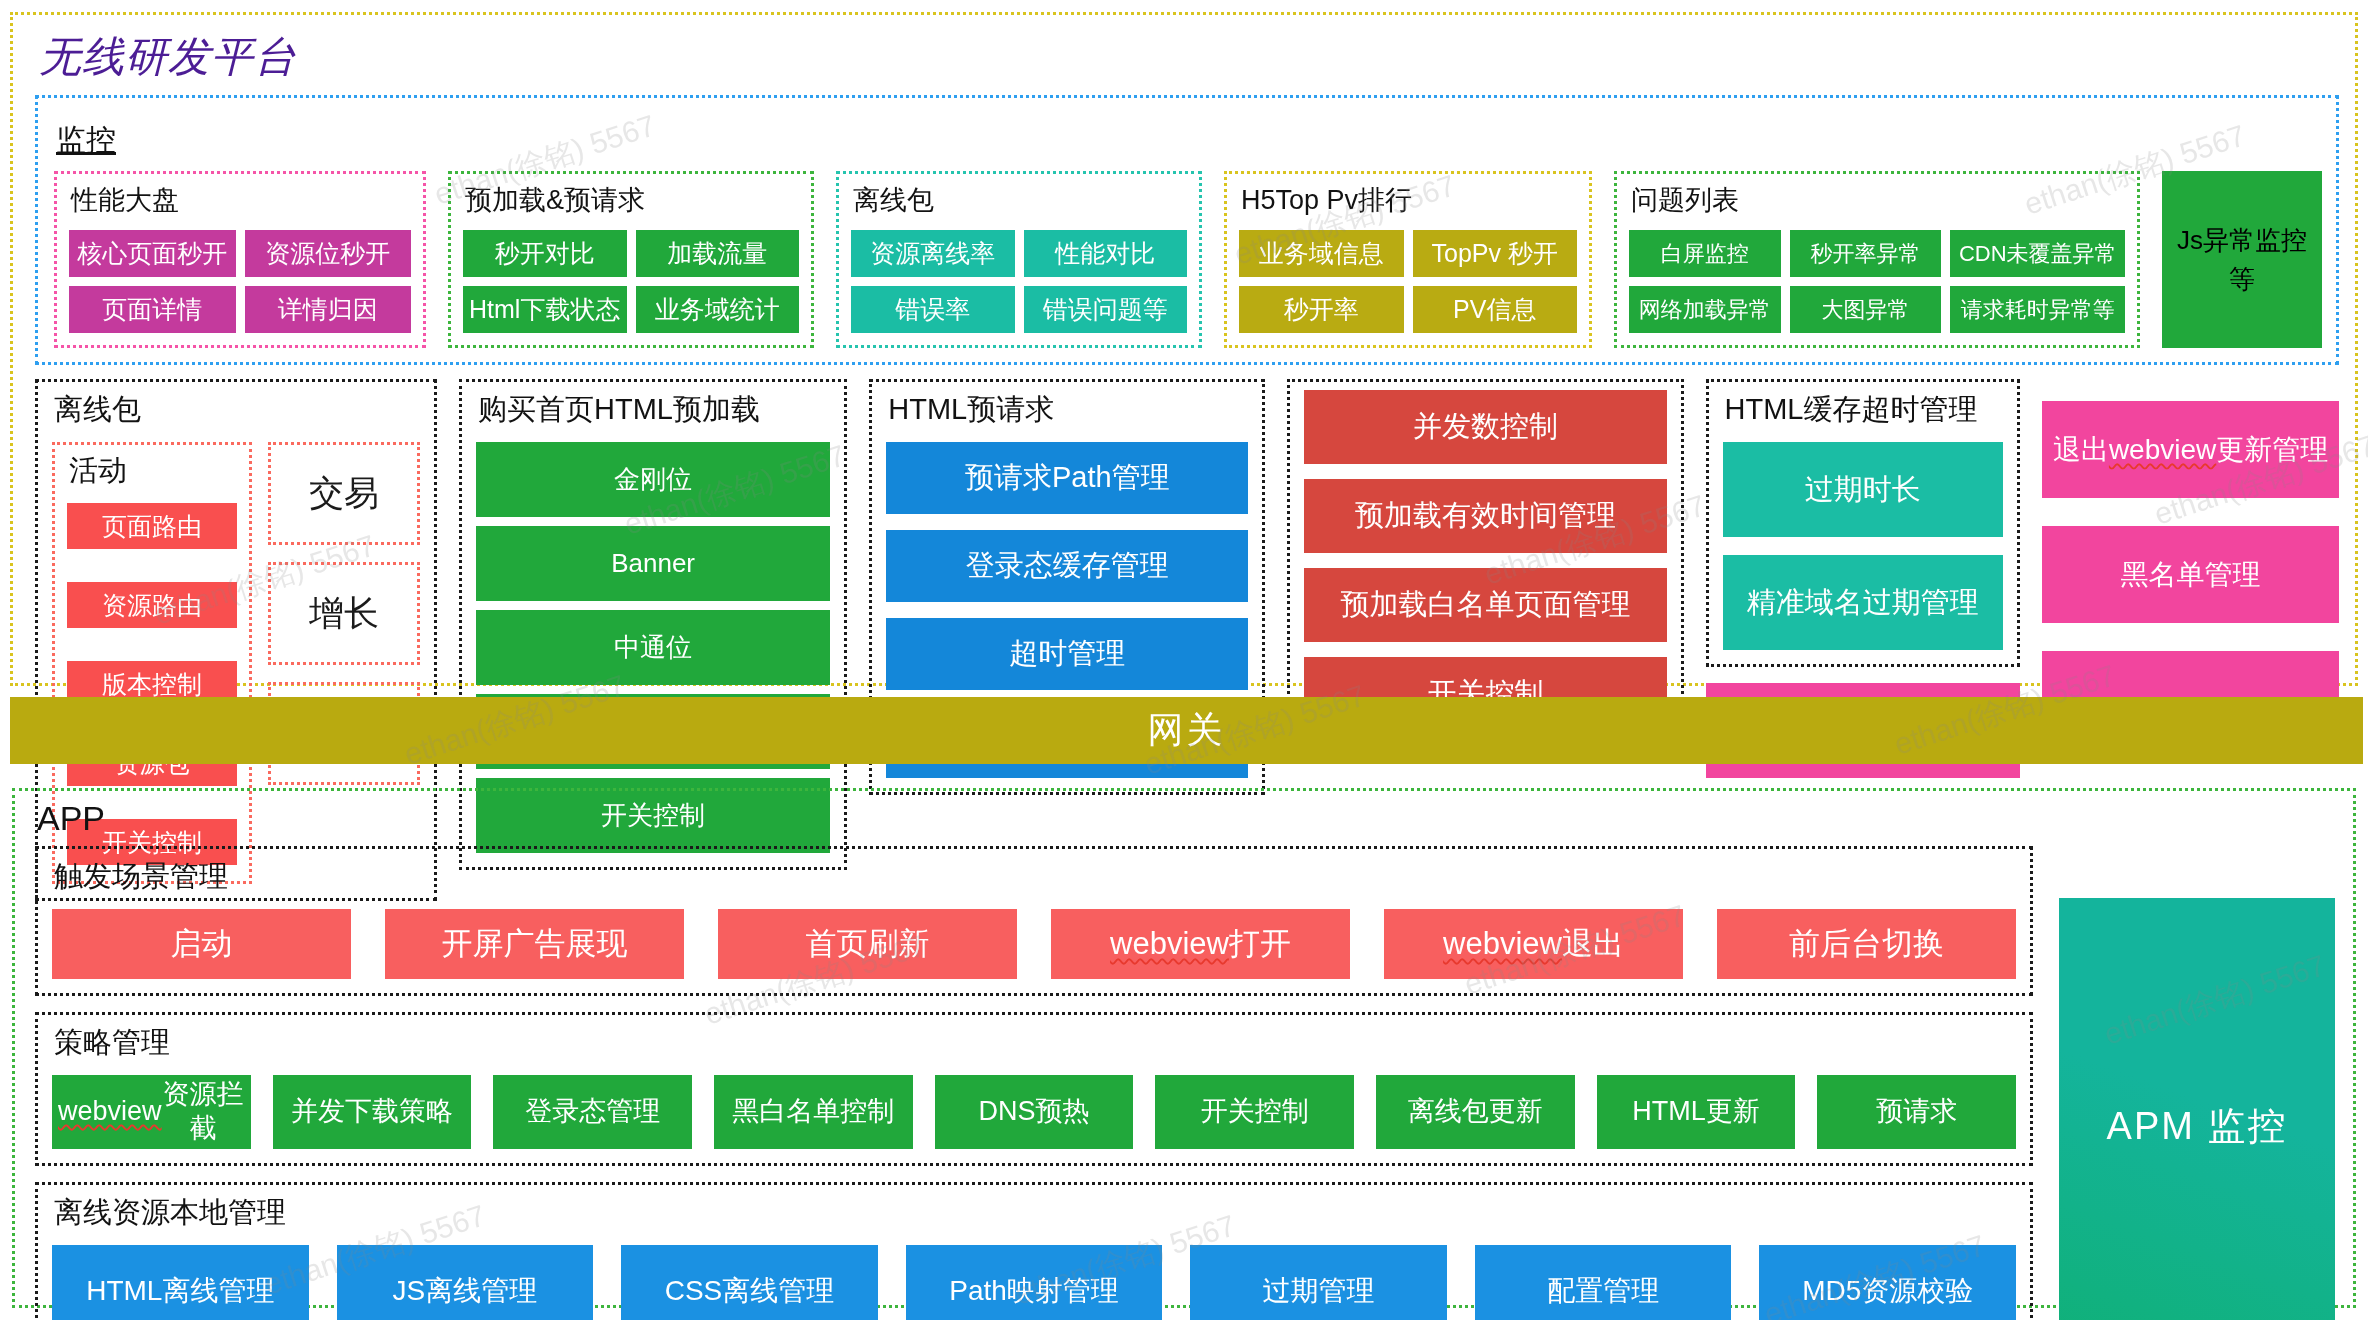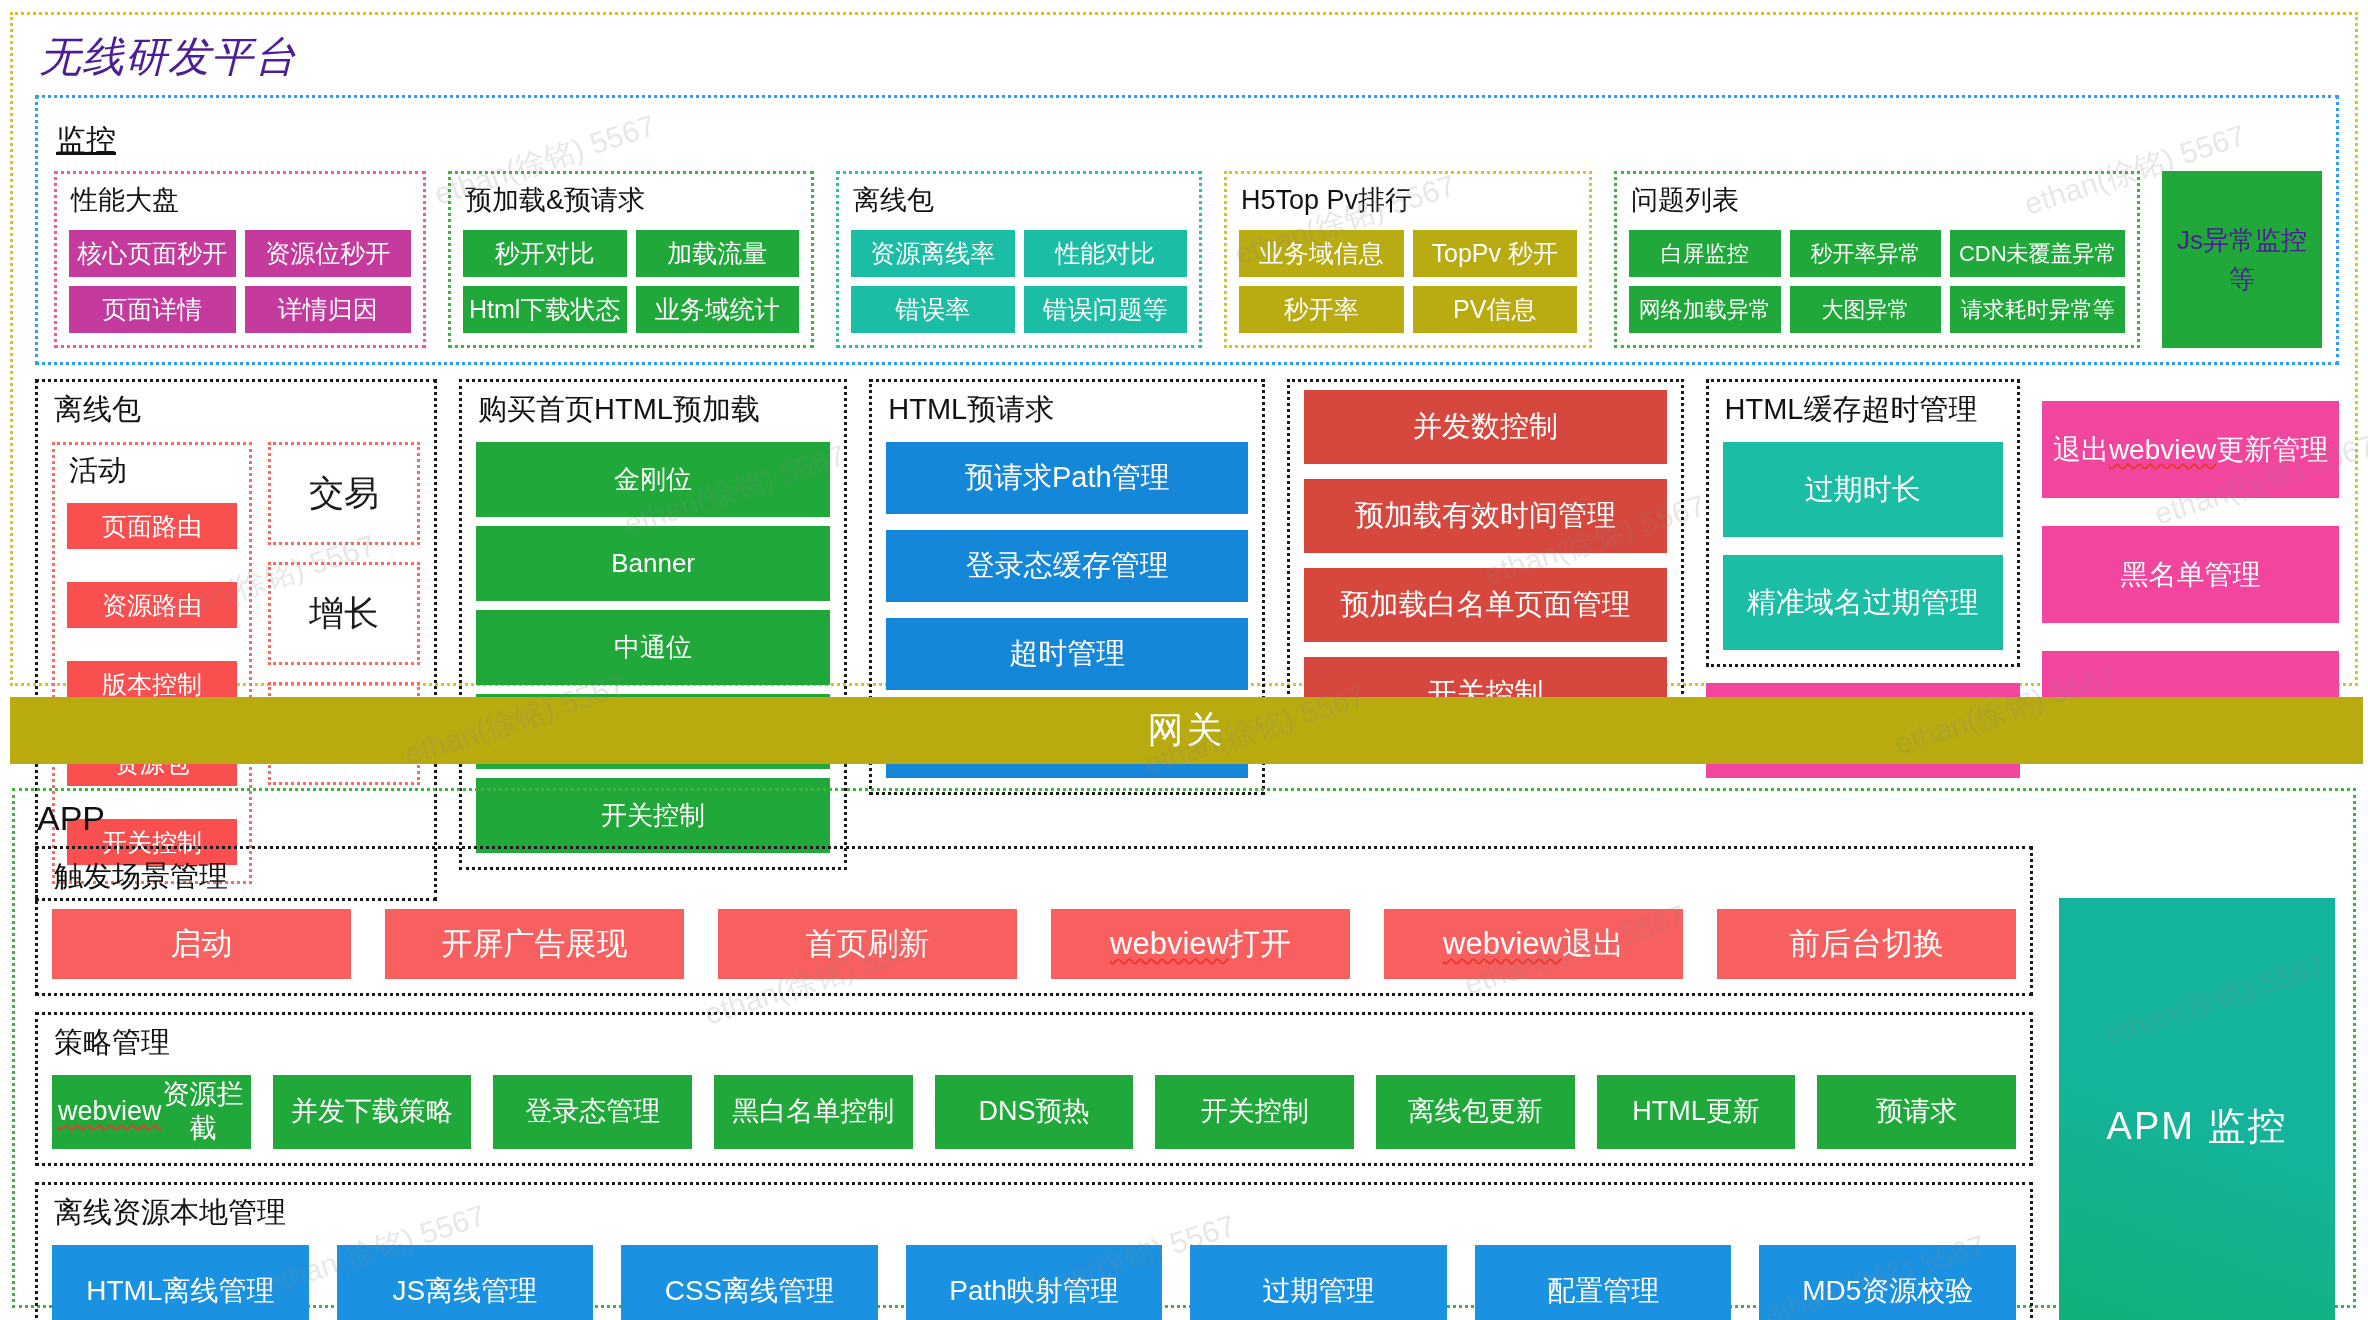--- a/index.html
+++ b/index.html
@@ -38,21 +38,21 @@
   .c-red     { background:#f94f4f; }
   .c-brick   { background:#d6473e; }
   .c-blue    { background:#1487d9; }
   .c-blue2   { background:#1b91e2; }
   .c-pink    { background:#f2459e; }
   .c-salmon  { background:#f85f5f; }
 
   .w-perf { width:372px; } .w-pre { width:366px; } .w-off { width:366px; } .w-h5 { width:368px; }
   .w-issue { flex:1; } .w-issue .cell { font-size:22px; }
 
-  .js-box { width:160px; background:#21a83b; color:#4c1d95; font-size:26px; line-height:1.5;
+  .js-box { width:160px; background:#21a83b; color:#000000; font-size:26px; line-height:1.5;
     display:flex; align-items:center; justify-content:center; text-align:center; padding:8px 10px; }
 
   
   .middle { display:flex; gap:22px; margin-top:14px; margin-right:16px; align-items:flex-start; }
   .sec { border:3px dotted; padding:8px 14px 14px 14px; }
   .sec-label { font-size:29px; color:#121212; margin:0 0 12px 2px; white-space:nowrap; }
   .vlist { display:flex; flex-direction:column; }
 
   .op-body { display:flex; gap:16px; }
   .activity { border:3px dotted #fa6a5e; padding:6px 12px 16px 12px; }

